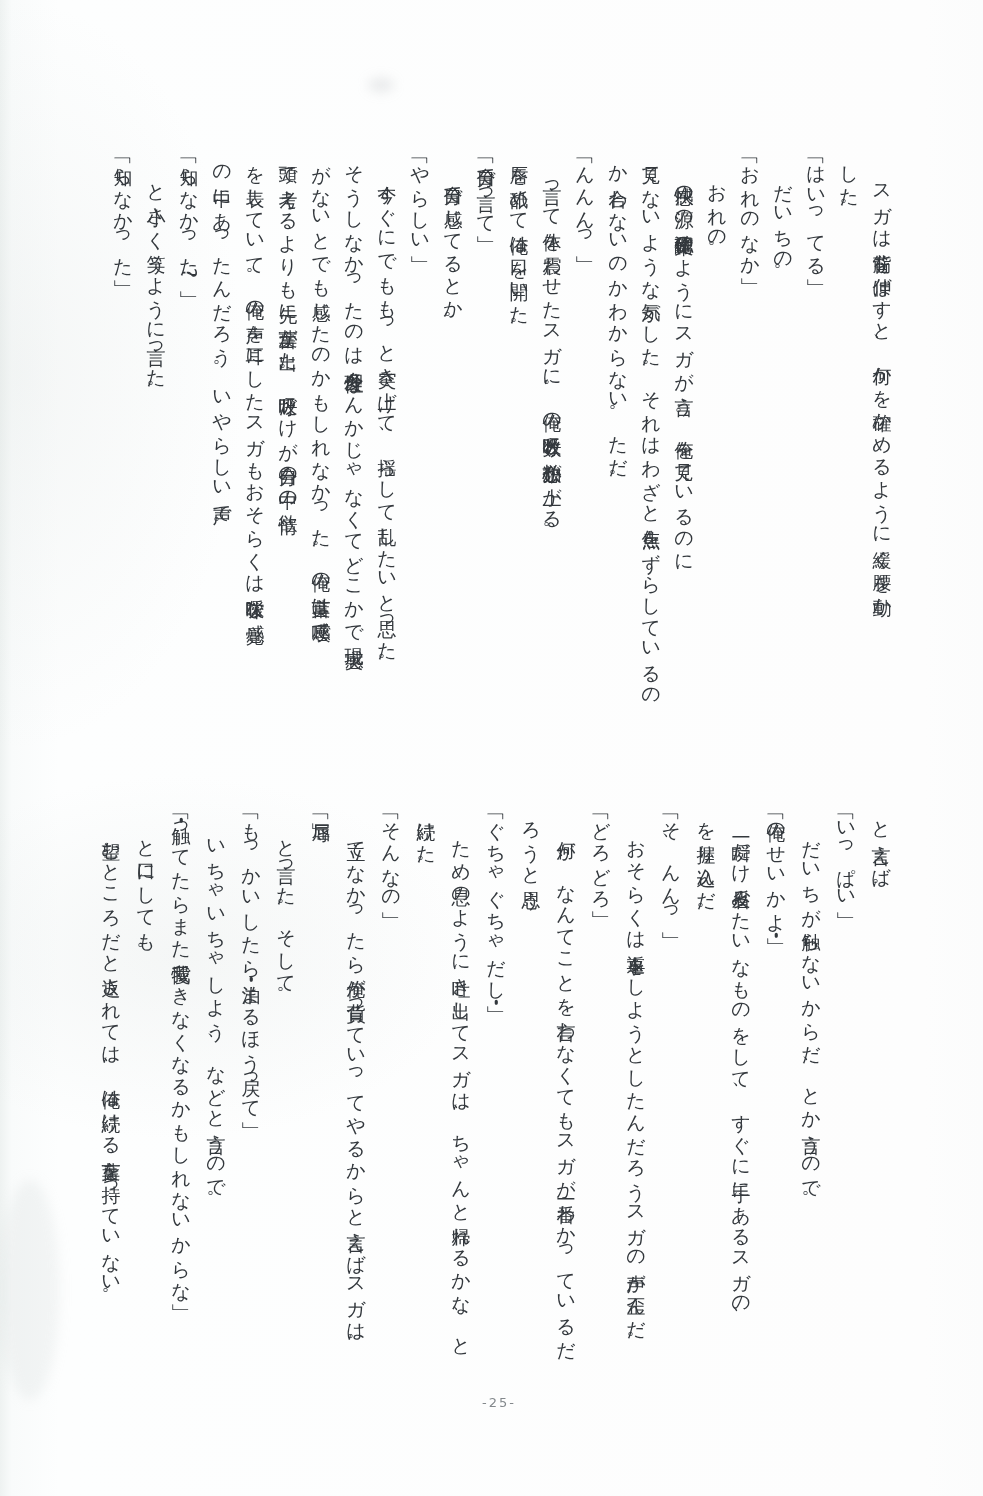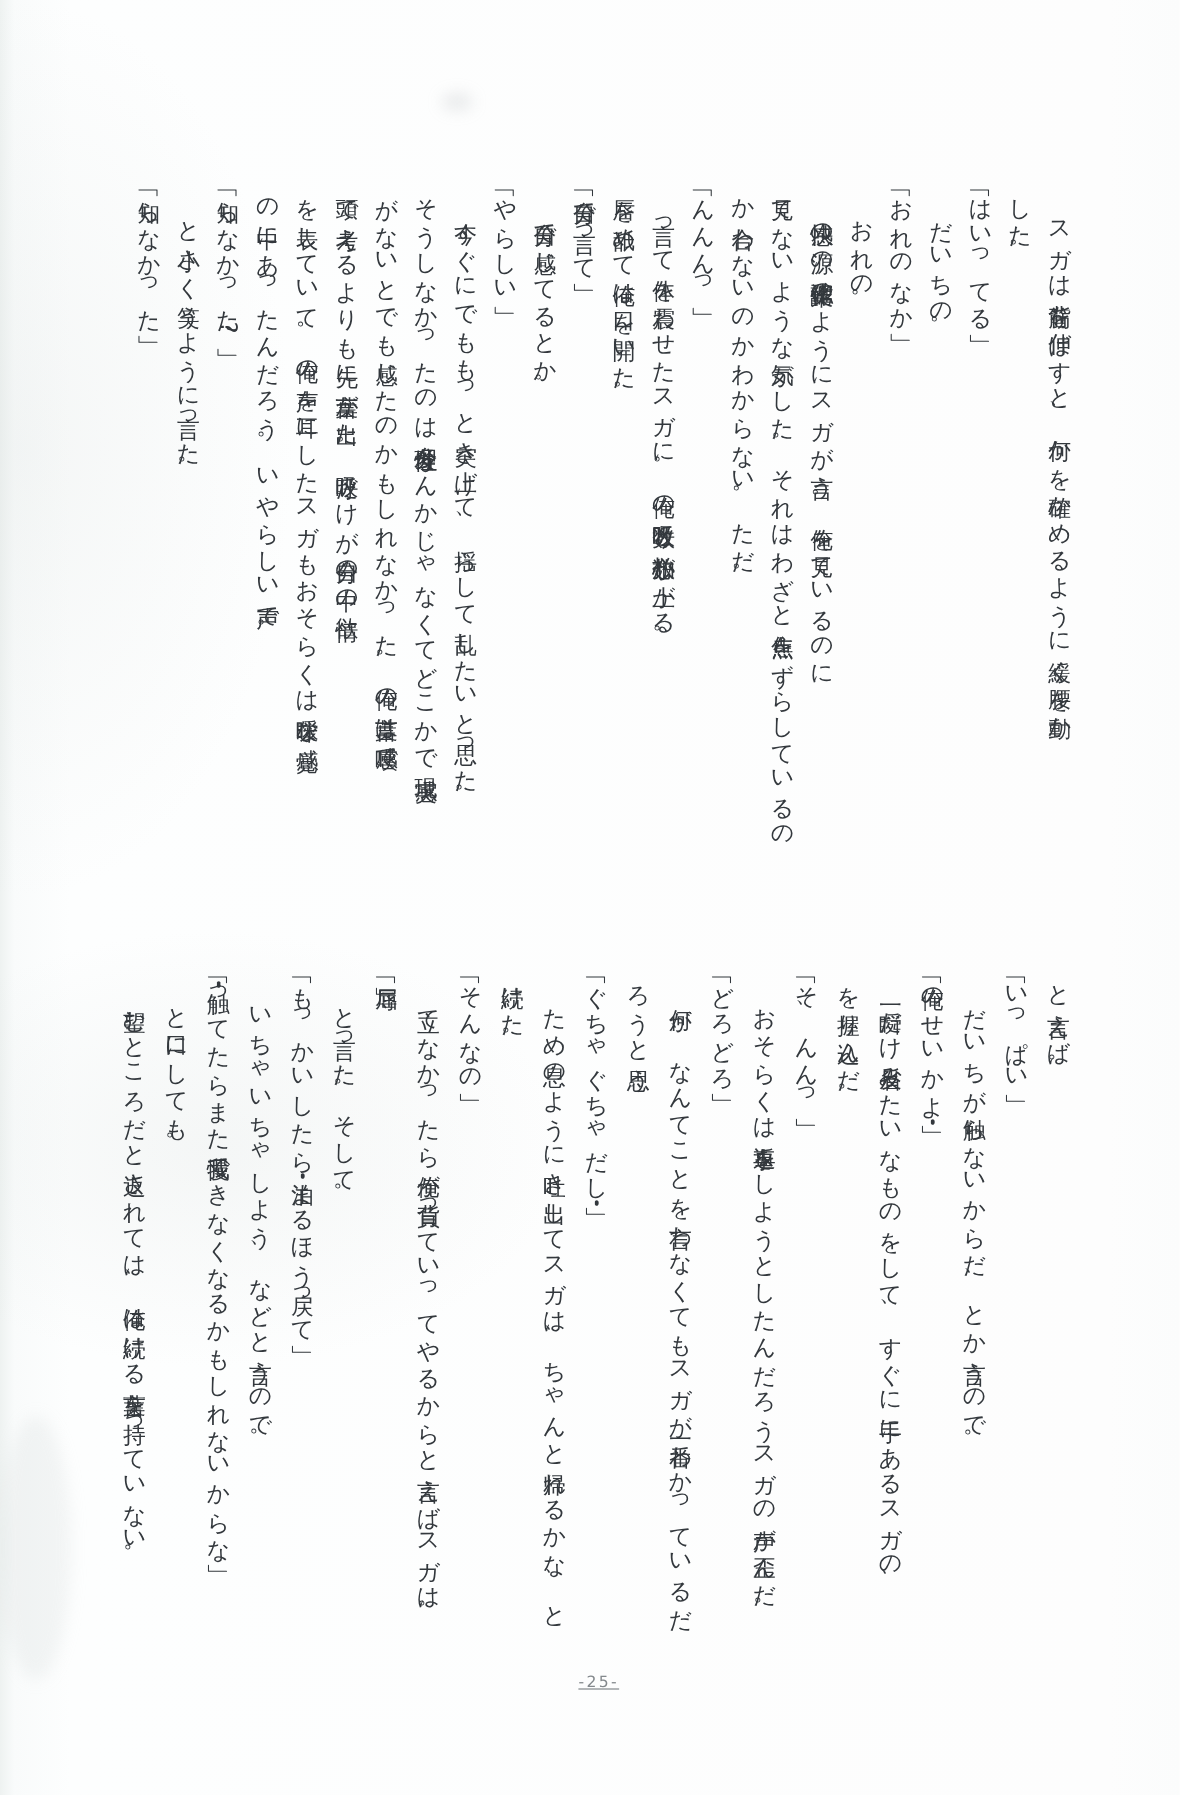--- a/index.html
+++ b/index.html
@@ -69,21 +69,20 @@
     width: 60px; height: 220px;
     background: rgba(190,198,196,0.16);
   }
   .page-number {
     position: absolute;
     left: 482px;
     top: 1395px;
     font-size: 13px;
     letter-spacing: 2px;
     color: #83888c;
-    text-decoration: underline;
   }
 </style>
 </head>
 <body>
 
 <div class="scan-page">
   <div class="smudge smudge-a"></div>
   <div class="smudge smudge-b"></div>
 
   <div class="vblock vblock-top">

